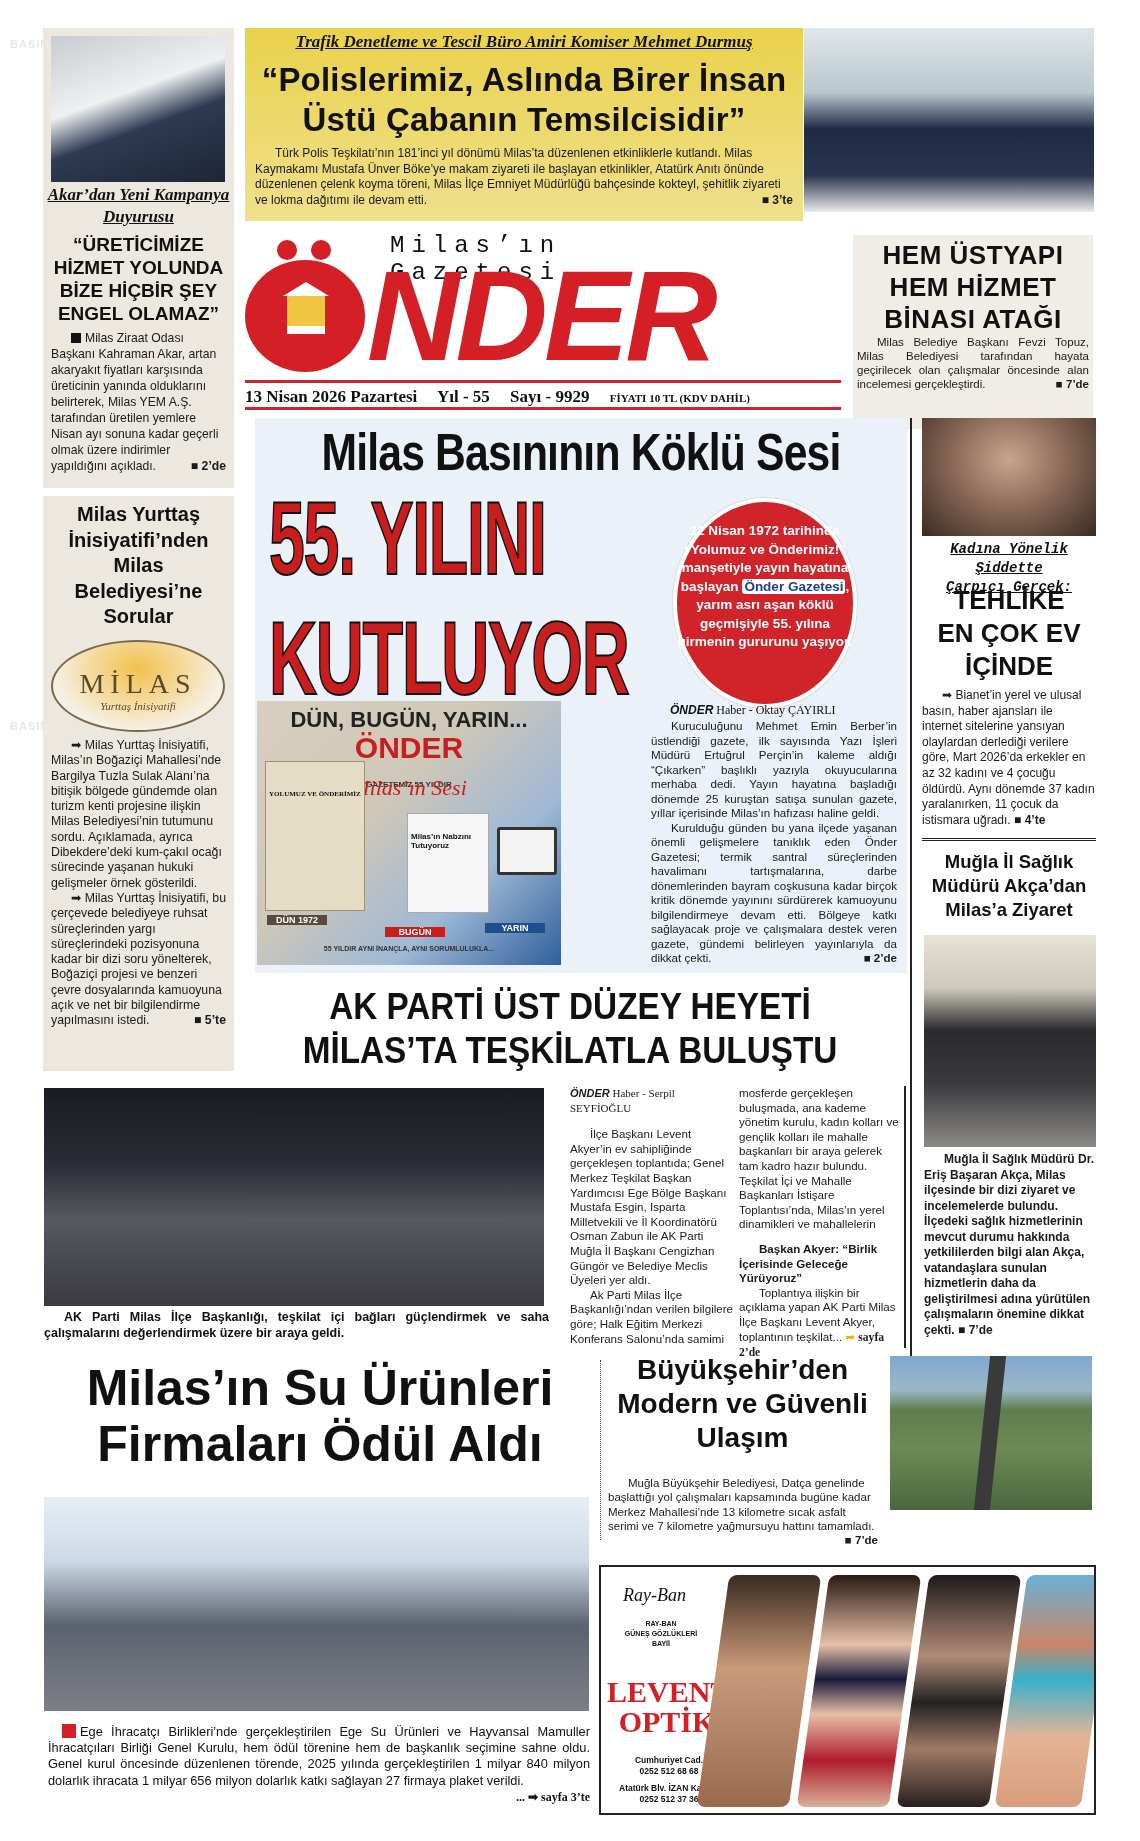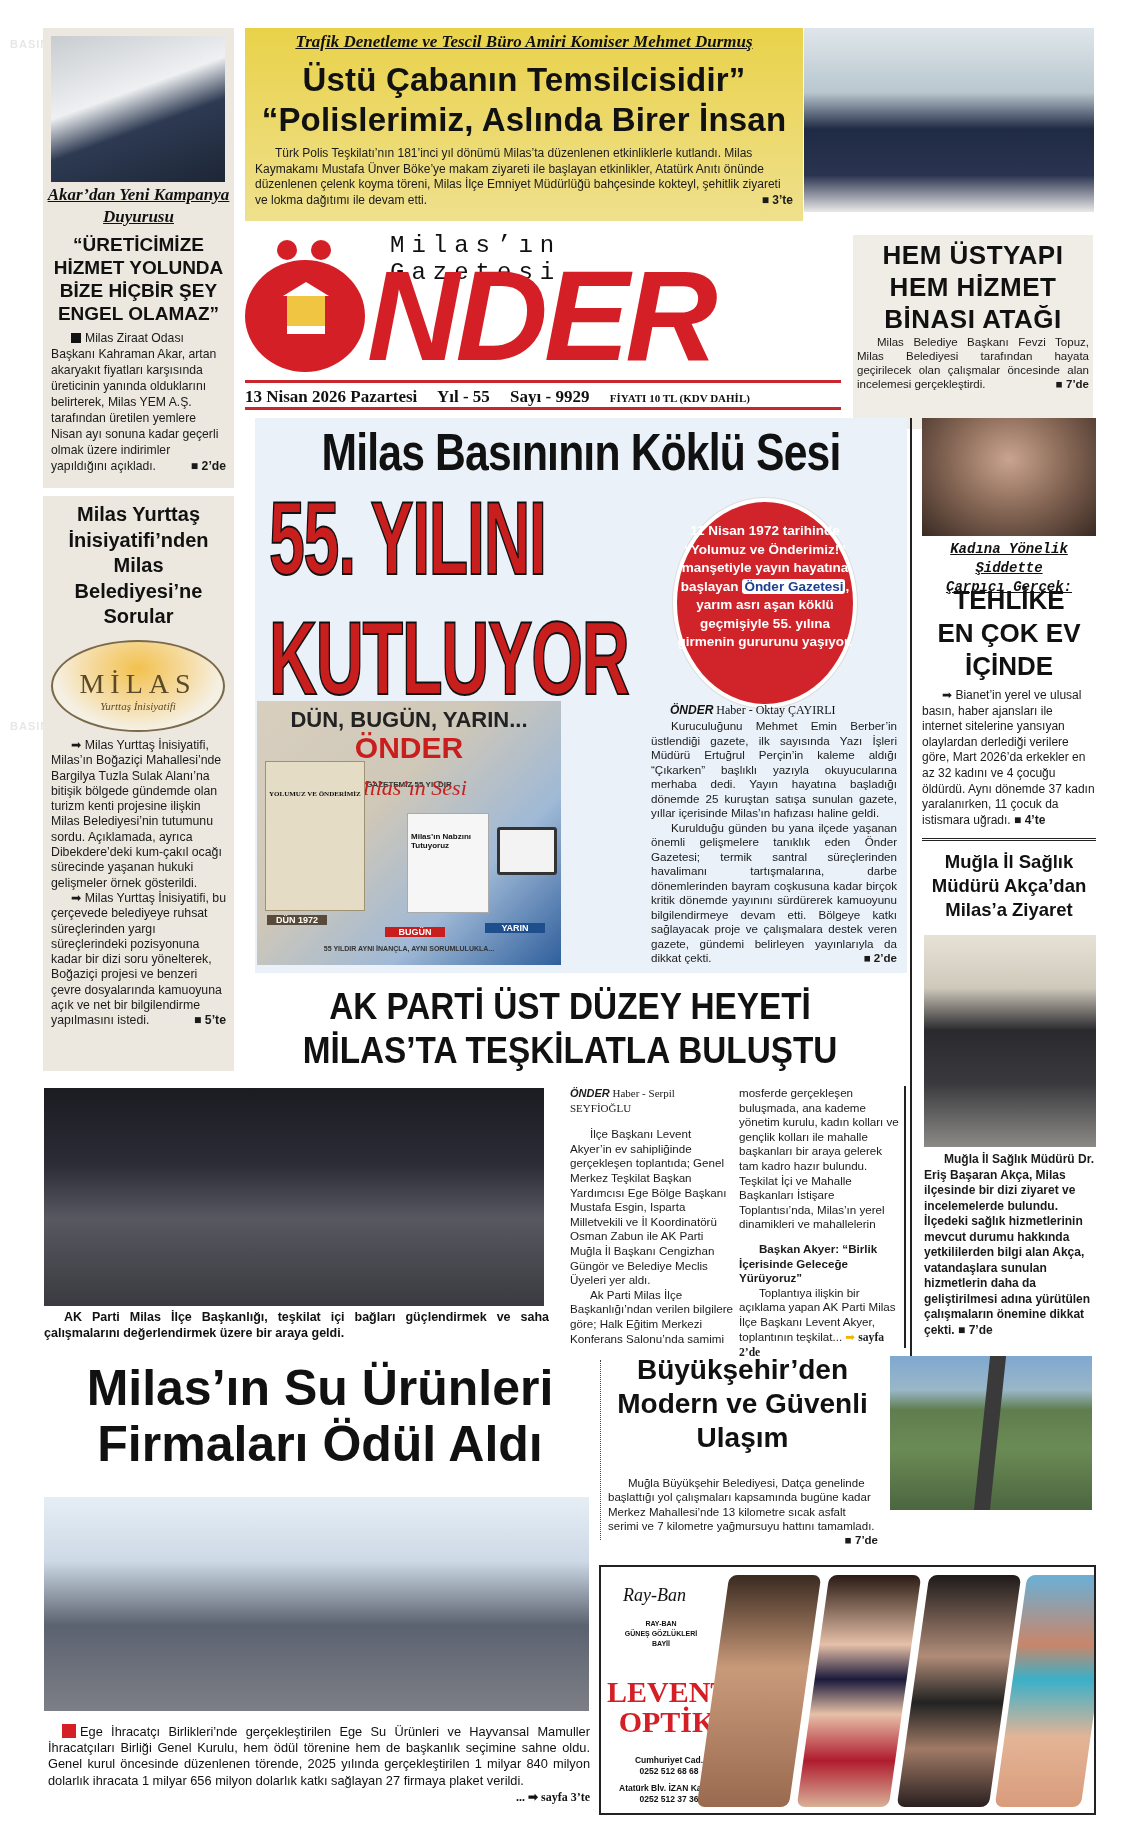--- a/index.html
+++ b/index.html
@@ -84,22 +84,22 @@
   <div class="serif" style="position:absolute;left:4px;right:4px;top:156px;text-align:center;font-style:italic;font-weight:bold;font-size:17px;line-height:22px;text-decoration:underline;">Akar’dan Yeni Kampanya Duyurusu</div>
   <div style="position:absolute;left:4px;right:4px;top:205px;text-align:center;font-weight:bold;font-size:19px;line-height:23px;">“ÜRETİCİMİZE HİZMET YOLUNDA BİZE HİÇBİR ŞEY ENGEL OLAMAZ”</div>
   <div class="body-text" style="position:absolute;left:8px;right:8px;top:302px;font-size:12.2px;line-height:16px;text-align:left;">
     <p><span class="sq"></span><span>Milas Ziraat Odası Başkanı Kahraman Akar, artan akaryakıt fiyatları karşısında üreticinin yanında olduklarını belirterek, Milas YEM A.Ş. tarafından üretilen yemlere Nisan ayı sonuna kadar geçerli olmak üzere indirimler yapıldığını açıkladı.</span> <span class="ref" style="float:right;">2’de</span></p>
   </div>
 </div>
 
 <div class="abs" id="top-banner">
   <div class="kicker">Trafik Denetleme ve Tescil Büro Amiri Komiser Mehmet Durmuş</div>
   <div class="head">
+    <div>“Polislerimiz, Aslında Birer İnsan</div>
     <div>Üstü Çabanın Temsilcisidir”</div>
-    <div>“Polislerimiz, Aslında Birer İnsan</div>
   </div>
   <div class="lead body-text">
     <p><span>Türk Polis Teşkilatı’nın 181’inci yıl dönümü Milas’ta düzenlenen etkinliklerle kutlandı. Milas Kaymakamı Mustafa Ünver Böke’ye makam ziyareti ile başlayan etkinlikler, Atatürk Anıtı önünde düzenlenen çelenk koyma töreni, Milas İlçe Emniyet Müdürlüğü bahçesinde kokteyl, şehitlik ziyareti ve lokma dağıtımı ile devam etti.</span> <span class="ref" style="float:right;">3’te</span></p>
   </div>
 </div>
 <div class="photo" style="left:804px;top:28px;width:290px;height:184px;background:linear-gradient(180deg,#dfe6ea 0%,#b9c7cf 35%,#1f2a44 55%,#2a3450 80%,#e9e9e9 100%);"></div>
 
 <div class="abs" id="masthead-tag">Milas’ın Gazetesi</div>
 <div class="abs" id="logo-word">
   <svg width="600" height="140" viewBox="0 0 600 140">

